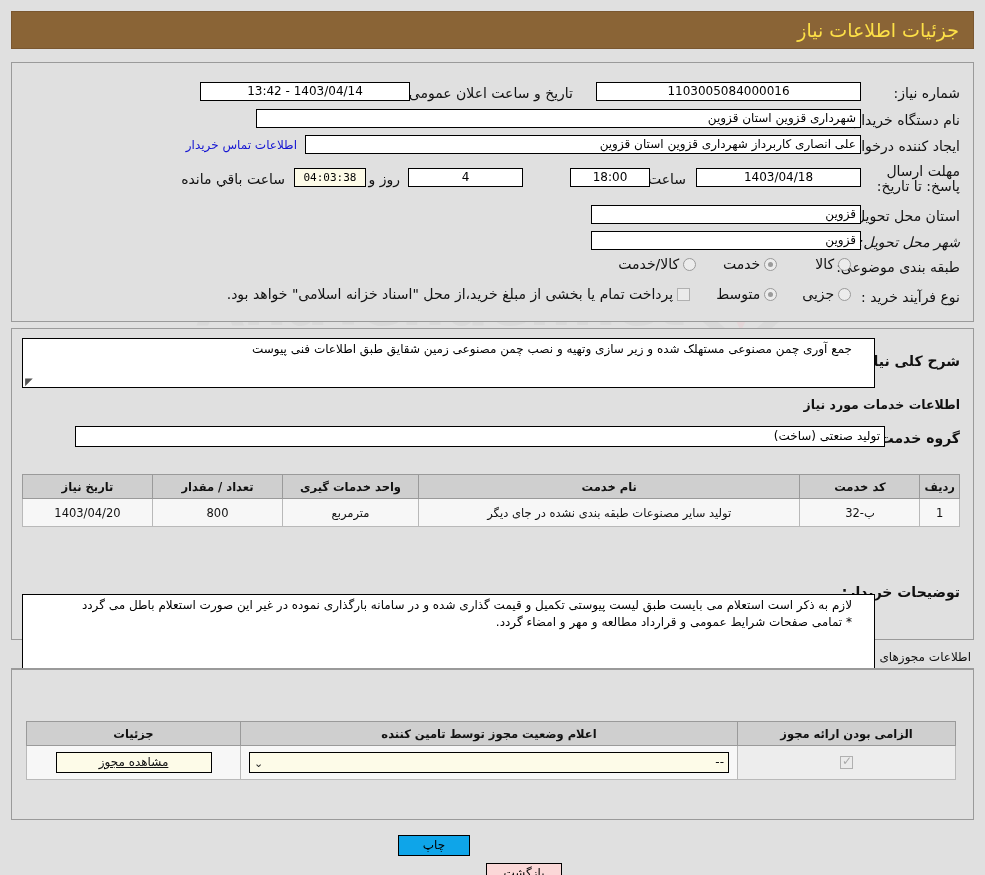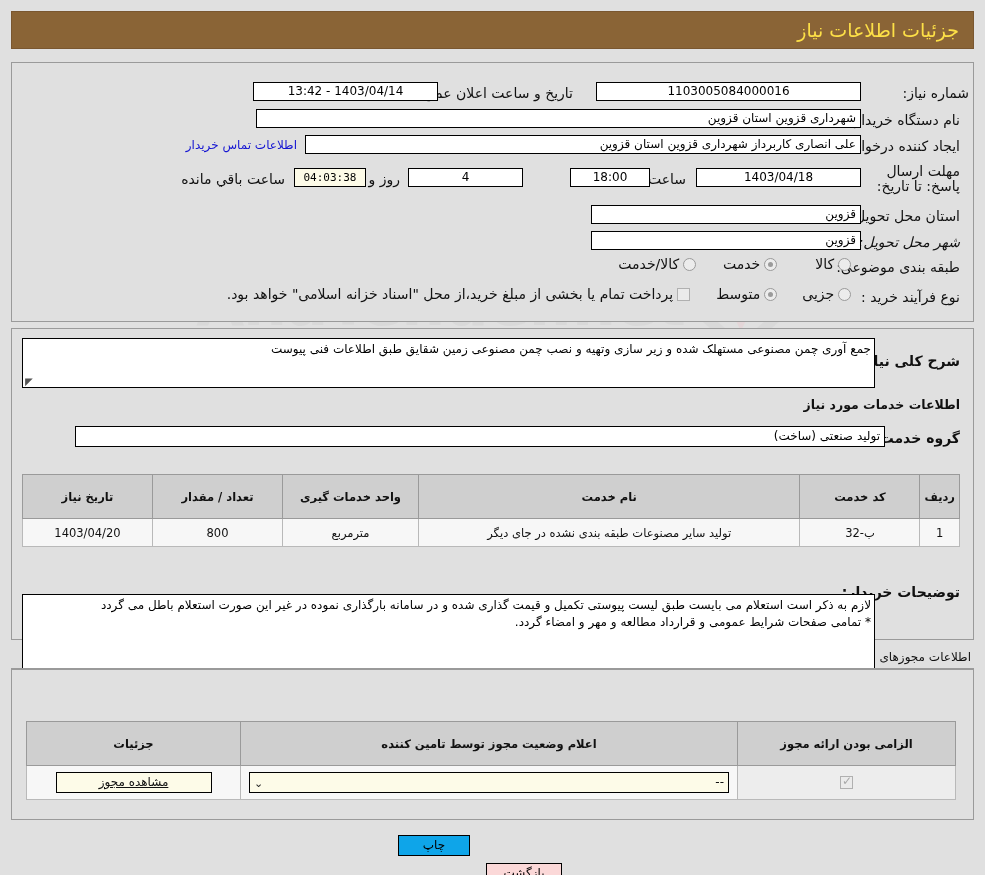--- a/index.html
+++ b/index.html
@@ -129,21 +129,21 @@
     position: absolute;
     top: -3px; left: 1px;
     font-size: 12px;
     color: #a8a8a8;
   }
 
   
   .ta {
     background: #fff;
     border: 1px solid #000;
-    padding: 2px 3px;
+    padding: 2px 22px;
     font-size: 12px;
     line-height: 17px;
     text-align: right;
     position: relative;
     overflow: hidden;
   }
   .ta .grip {
     position: absolute;
     bottom: 1px; left: 2px;
     width: 9px; height: 9px;
@@ -155,21 +155,21 @@
 
   
   table.grid {
     border-collapse: collapse;
     width: 100%;
     font-size: 11.5px;
   }
   table.grid th {
     background: #cfcfcf;
     border: 1px solid #9a9a9a;
-    height: 44px;
+    height: 24px;
     font-weight: bold;
     color: #111;
     text-align: center;
     padding: 0 4px;
   }
   table.grid td {
     background: #f7f7f7;
     border: 1px solid #b9b9b9;
     height: 28px;
     text-align: center;
@@ -236,24 +236,24 @@
       <div class="wm-text">AnaTender.net</div>
     </div>
   </div>
 
   <div class="titlebar">
     <span>جزئیات اطلاعات نیاز</span>
   </div>
 
   <div class="panel panel-top">
 
-    <div class="abs lbl" style="top:22px; right:4px;">شماره نیاز:</div>
+    <div class="abs lbl" style="top:22px; right:13px;">شماره نیاز:</div>
     <div class="abs fld" style="top:19px; right:112px; width:265px;">1103005084000016</div>
     <div class="abs lbl" style="top:22px; right:400px;">تاریخ و ساعت اعلان عمومی:</div>
-    <div class="abs fld" style="top:19px; right:535px; width:185px;text-align:center;">1403/04/14 - 13:42</div>
+    <div class="abs fld" style="top:19px; right:563px; width:210px;text-align:center;">1403/04/14 - 13:42</div>
 
     <div class="abs lbl" style="top:49px; right:13px;">نام دستگاه خریدار:</div>
     <div class="abs fld rt" style="top:46px; right:112px; width:605px;">شهرداری قزوین استان قزوین</div>
 
     <div class="abs lbl" style="top:75px; right:13px;">ایجاد کننده درخواست:</div>
     <div class="abs fld rt" style="top:72px; right:112px; width:556px;">علی انصاری کاربرداز شهرداری قزوین استان قزوین</div>
     <div class="abs link" style="top:75px; right:676px;">اطلاعات تماس خریدار</div>
 
     <div class="abs lbl" style="top:101px; right:13px; width:96px; line-height:15px; white-space:normal;">مهلت ارسال پاسخ: تا تاریخ:</div>
     <div class="abs fld" style="top:105px; right:112px; width:165px;">1403/04/18</div>

